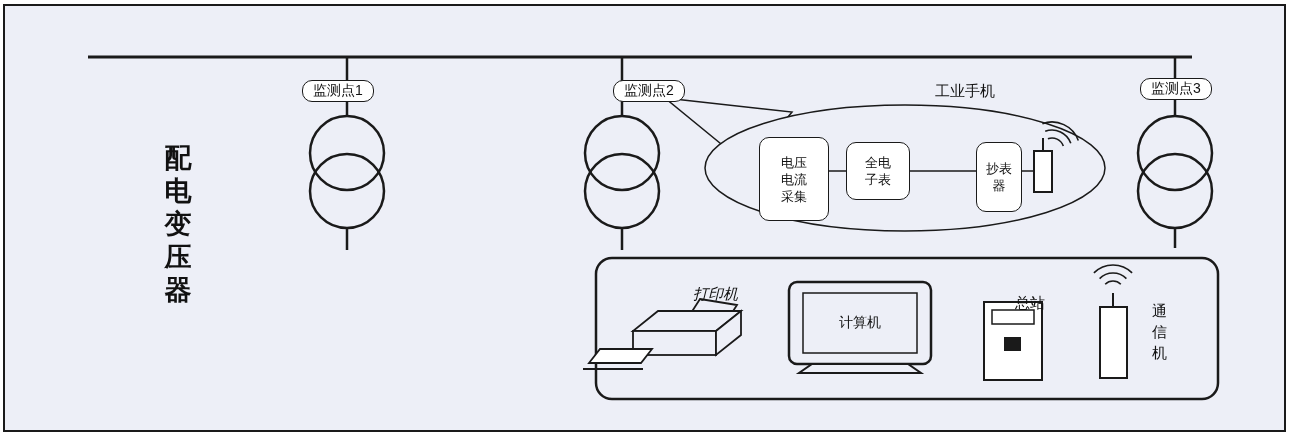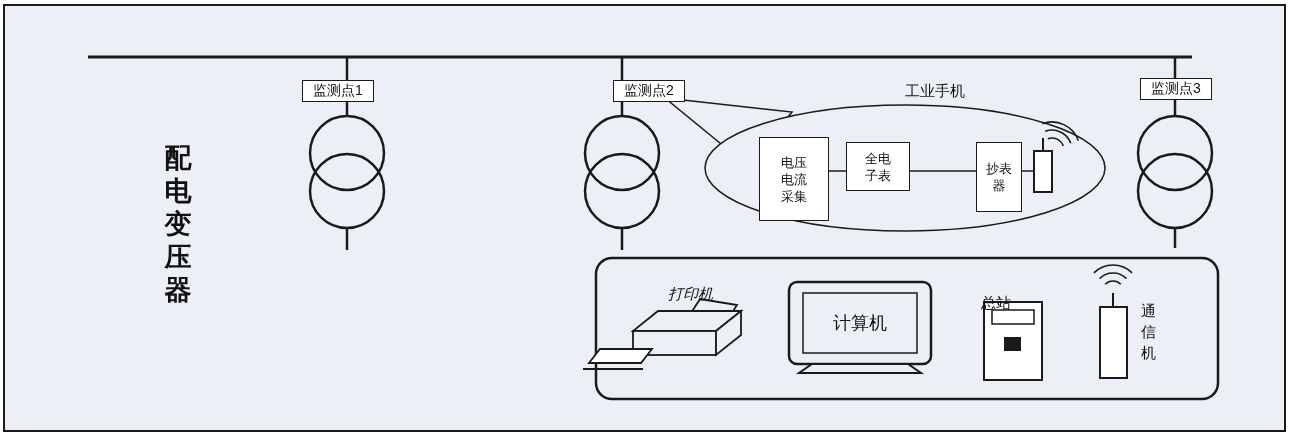--- a/index.html
+++ b/index.html
@@ -6,40 +6,40 @@
   .stage{
     position:relative;width:1295px;height:442px;overflow:hidden;
     background:#ffffff;color:#1a1a1a;
     font-family:"Liberation Sans", sans-serif;
   }
   .frame{
     position:absolute;left:3px;top:4px;width:1283px;height:428px;
     border:2px solid #1a1a1a;background:#edeff7;box-sizing:border-box;
   }
   svg.layer{position:absolute;left:0;top:0;width:1295px;height:442px;}
-  .abs{position:absolute;box-sizing:border-box;}
+  .abs{position:absolute;box-sizing:border-box;border-radius:10px;}
   .pre{white-space:pre-line;}
   .vlabel{
     text-align:center;font-size:27px;line-height:33px;font-weight:600;
     letter-spacing:0;color:#111;
   }
   .mp-label{
     display:flex;align-items:center;justify-content:center;
     background:#ffffff;border:1.5px solid #1a1a1a;
     font-size:14px;color:#111;
   }
   .bx{
     display:flex;align-items:center;justify-content:center;text-align:center;
     background:#ffffff;border:1.5px solid #1a1a1a;
     font-size:13px;line-height:17px;color:#111;
   }
-  .plain-label{font-size:15px;color:#111;text-align:left;}
+  .plain-label{font-size:15px;color:#111;text-align:right;}
   .screen-label{
     display:flex;align-items:center;justify-content:center;
-    font-size:18px;color:#111;text-align:left;
+    font-size:14px;color:#111;text-align:left;
   }
 </style>
 </head>
 <body>
 
 <div class="stage">
 
   <div class="frame"></div>
 
   <svg class="layer" viewBox="0 0 1295 442">
@@ -128,21 +128,21 @@
 
   <div class="abs mp-label" style="left:302px;top:80px;width:72px;height:22px;">监测点1</div>
   <div class="abs mp-label" style="left:613px;top:80px;width:72px;height:22px;">监测点2</div>
   <div class="abs mp-label" style="left:1140px;top:78px;width:72px;height:22px;text-align:right;">监测点3</div>
 
   <div class="abs plain-label" style="left:905px;top:82px;width:90px;">工业手机</div>
 
   <div class="abs bx pre" style="left:759px;top:137px;width:70px;height:84px;">电压
 电流
 采集</div>
-  <div class="abs bx pre" style="left:846px;top:142px;width:64px;height:49px;">全电
+  <div class="abs bx pre" style="left:846px;top:142px;width:64px;height:58px;">全电
 子表</div>
   <div class="abs bx pre" style="left:976px;top:142px;width:46px;height:70px;">抄表
 器</div>
 
   <div class="abs plain-label" style="left:668px;top:285px;width:70px;font-style:italic;">打印机</div>
   <div class="abs screen-label" style="left:803px;top:293px;width:114px;height:60px;">计算机</div>
   <div class="abs plain-label" style="left:981px;top:294px;width:64px;">总站</div>
   <div class="abs plain-label pre" style="left:1141px;top:300px;width:26px;line-height:21px;">通
 信
 机</div>

